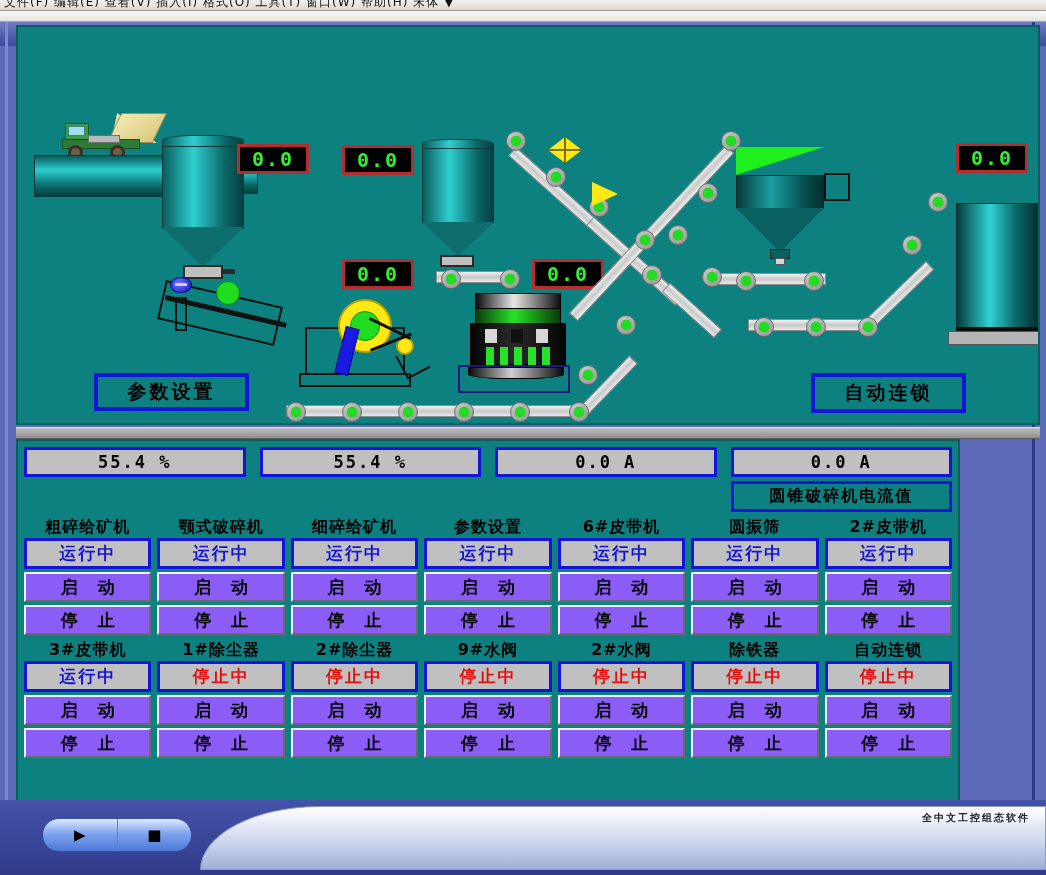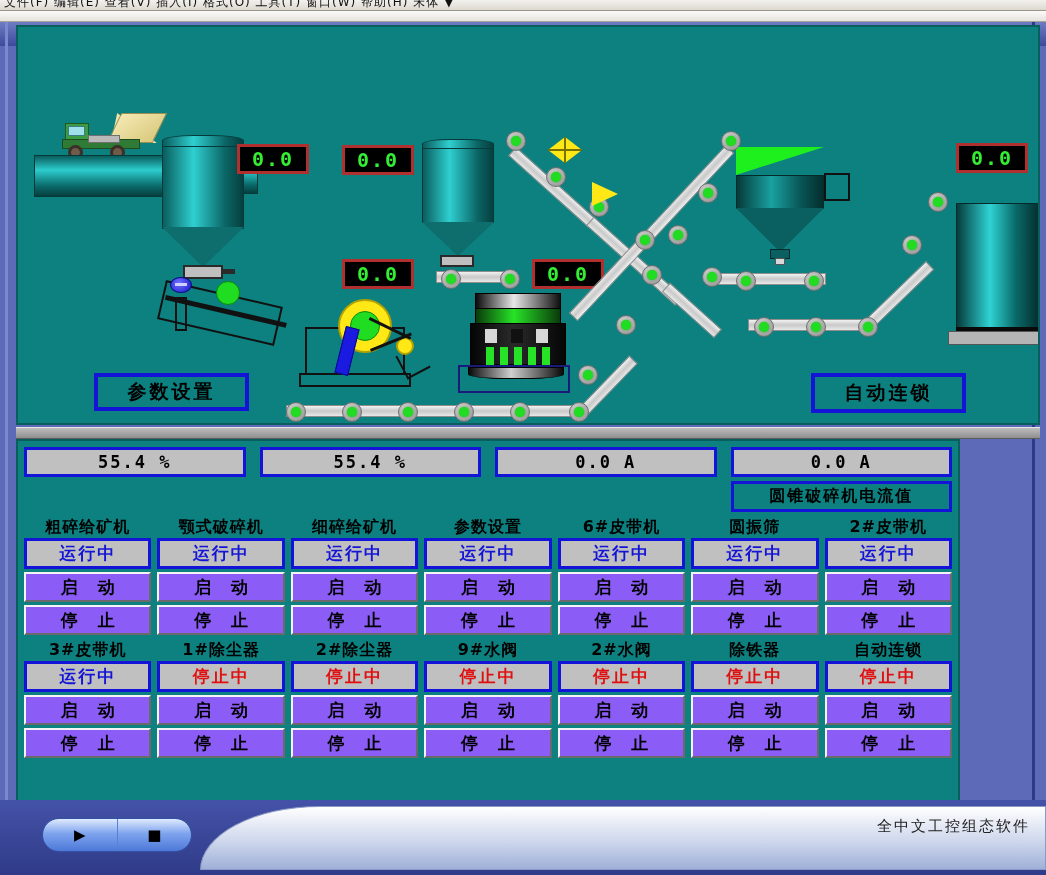--- a/index.html
+++ b/index.html
@@ -154,21 +154,21 @@
     flex:1; display:flex; align-items:center; justify-content:center;
     color:#000; font-size:15px; cursor:pointer;
   }
   #ctrl-pill .pbtn:first-child{ border-right:1px solid #5b80cf; }
   #mcgs{
     position:absolute; right:16px; top:10px; text-align:right;
   }
   #mcgs .brand{ font-size:31px; font-weight:bold; color:#111; letter-spacing:1px;
                 font-family:"DejaVu Serif","Liberation Serif",serif; }
   #mcgs .brand sup{ font-size:14px; }
-  #mcgs .sub{ font-size:15px; font-weight:normal; color:#222; letter-spacing:2px; margin-top:7px;}
+  #mcgs .sub{ font-size:10px; font-weight:bold; color:#222; letter-spacing:2px; margin-top:1px;}
 </style>
 </head>
 <body>
 
 <div id="host-toolbar">
   <span class="tb-txt">文件(F) 编辑(E) 查看(V) 插入(I) 格式(O) 工具(T) 窗口(W) 帮助(H)    宋体   ▼</span>
 </div>
 <div id="host-toolbar2"></div>
 
 <div id="app-window">

